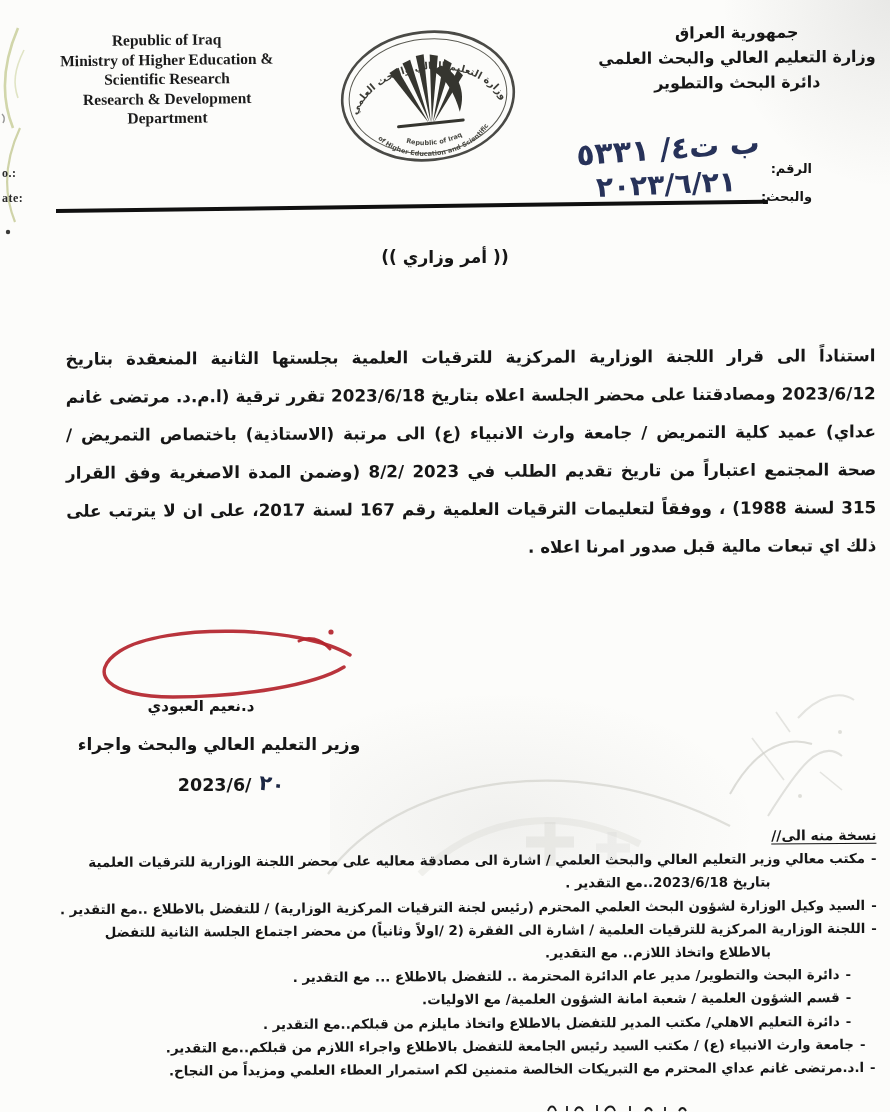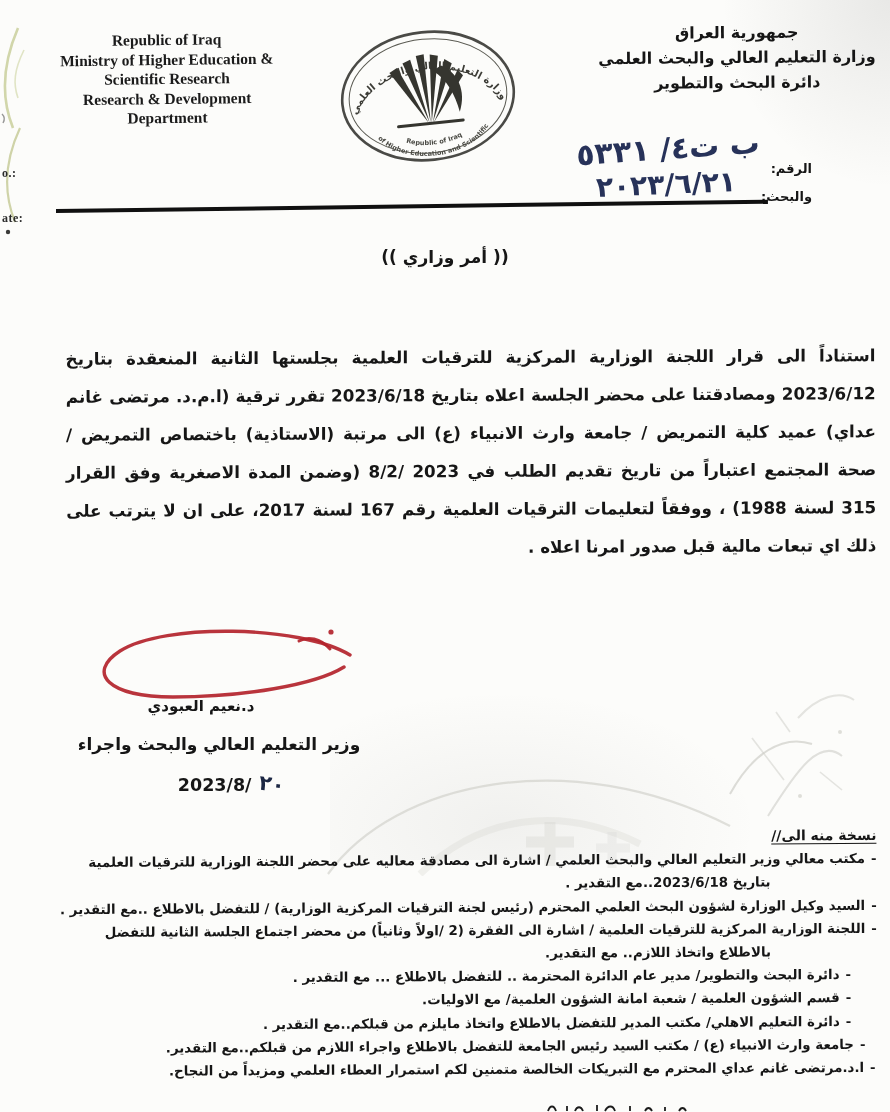--- a/index.html
+++ b/index.html
@@ -22,21 +22,21 @@
   .ref-label.no{top:161px;}
   .ref-label.date{top:189px;}
   .hand{color:#273259;font-weight:bold;}
   .no-value{position:absolute;right:106px;top:131px;width:232px;text-align:center;direction:rtl;
             font-size:30px;transform:rotate(-4deg);}
   .date-value{position:absolute;right:110px;top:168px;width:228px;text-align:center;direction:ltr;
               font-size:28px;transform:rotate(-2.5deg);}
   .en-cut{position:absolute;left:2px;font-family:"Liberation Serif",serif;font-weight:bold;
           font-size:12px;color:#2a2a2a;letter-spacing:.5px;}
   .en-cut.no{top:166px;}
-  .en-cut.date{top:191px;margin-top:20px;}
+  .en-cut.date{top:191px;}
   .rule{position:absolute;left:56px;top:209px;width:712px;height:3.5px;background:#101010;
         transform:rotate(-0.75deg);transform-origin:left center;}
 
   
   .order-title{position:absolute;left:0;top:247px;width:890px;text-align:center;direction:rtl;
                font-size:17px;font-weight:bold;}
   .subject{position:absolute;left:0;top:287px;width:890px;text-align:center;direction:rtl;
            font-size:17.5px;font-weight:bold;}
   .subject span{border-bottom:2.2px solid #141414;padding-bottom:2px;}
 
@@ -169,21 +169,21 @@
 
   <svg class="sig-scribble" viewBox="0 0 292 96">
     <path d="M282 40 C 232 10, 96 8, 52 36 C 18 58, 40 82, 105 82 C 175 82, 247 70, 276 52" stroke="#b3232b" stroke-width="3.4" fill="none" stroke-linecap="round" opacity=".92"></path>
     <path d="M262 34 C 252 23, 240 21, 231 26" stroke="#b3232b" stroke-width="3" fill="none" stroke-linecap="round" opacity=".92"></path>
     <circle cx="263" cy="17" r="2.6" fill="#b3232b" opacity=".92"></circle>
   </svg>
 
   <div class="sig-name">د.نعيم العبودي</div>
   <div class="sig-title">وزير التعليم العالي والبحث واجراء</div>
   <div class="sig-date">
-    <span>2023/8/</span><span class="hand-day">٢٠</span>
+    <span>2023/6/</span><span class="hand-day">٢٠</span>
   </div>
 
   <div class="copies">
     <div class="copies-heading">نسخة منه الى//</div>
     <div>
 
         <div class="copy-item"><span class="dash">-</span><span>مكتب معالي وزير التعليم العالي والبحث العلمي / اشارة الى مصادقة معاليه على محضر اللجنة الوزارية للترقيات العلمية بتاريخ 2023/6/18..مع التقدير .</span></div>
 
         <div class="copy-item"><span class="dash">-</span><span>السيد وكيل الوزارة لشؤون البحث العلمي المحترم (رئيس لجنة الترقيات المركزية الوزارية) / للتفضل بالاطلاع ..مع التقدير .</span></div>
 

